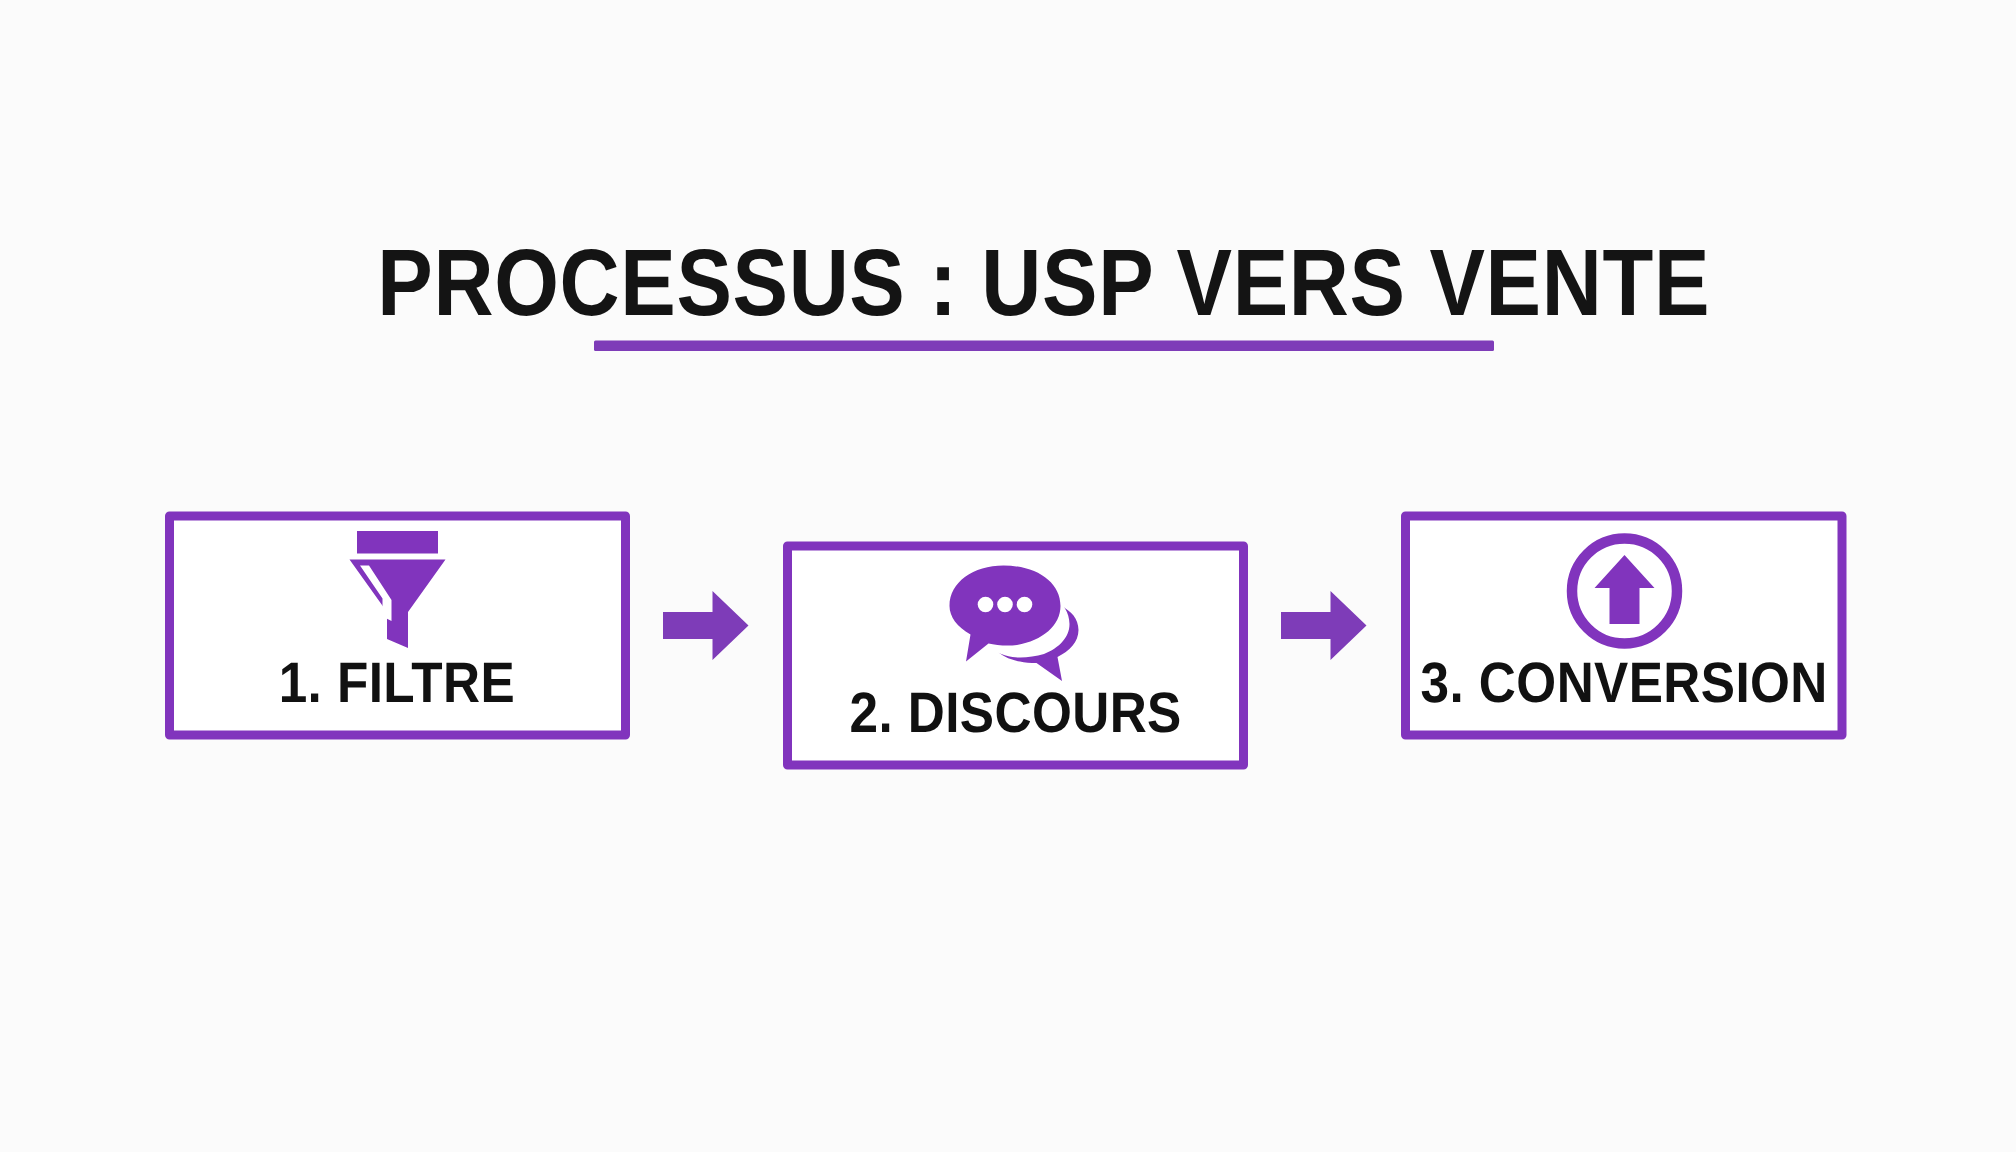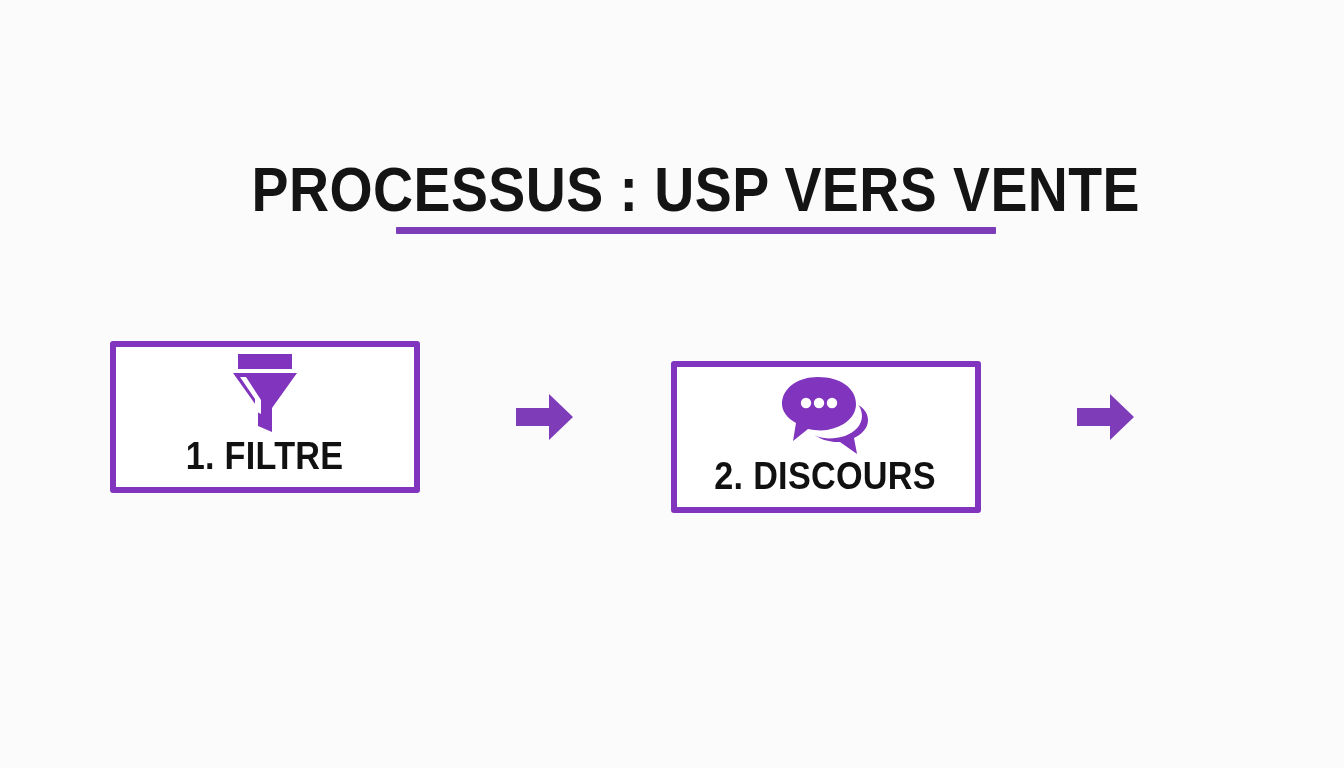--- a/index.html
+++ b/index.html
@@ -156,15 +156,24 @@
       </div>
       <div class="step-label">2. DISCOURS</div>
     </div>
 
     <div class="connector">
       <svg class="arrow-svg" width="58" height="48" viewBox="0 0 58 48" aria-hidden="true">
         <path d="M0 15 L33 15 L33 1 L57 24 L33 47 L33 33 L0 33 Z" fill="#7e3cb8"></path>
       </svg>
     </div>
 
+    <div class="step-box b3">
+      <div class="icon-wrap">
+        <svg width="84" height="84" viewBox="0 0 84 84" aria-hidden="true">
+          <circle cx="42" cy="42" r="35" fill="none" stroke="#8134bd" stroke-width="7"></circle>
+          <path d="M42 18 L62 40 L52 40 L52 64 L32 64 L32 40 L22 40 Z" fill="#8134bd"></path>
+        </svg>
+      </div>
+      <div class="step-label">3. CONVERSION</div>
+    </div>
 
   </div>
 </div>
 
 </body></html>

